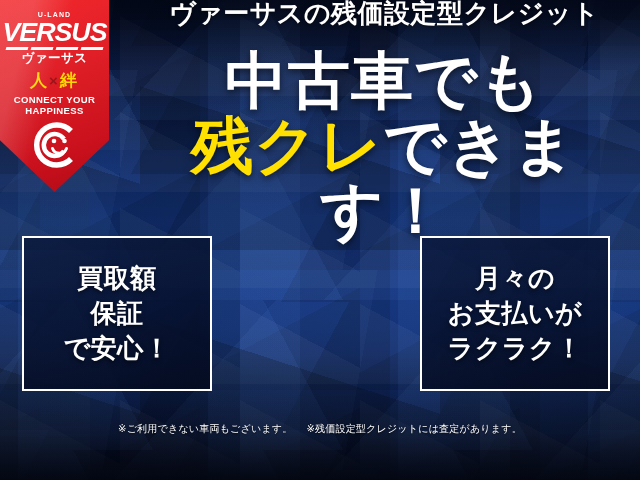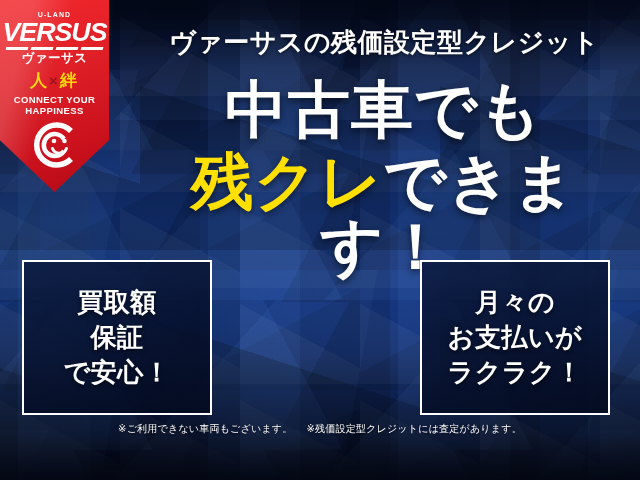--- a/index.html
+++ b/index.html
@@ -143,53 +143,52 @@
 
   
   .heading-block {
     position: absolute;
     left: 130px;
     top: 0;
     width: 508px;
     text-align: center;
   }
   .kicker {
-    margin-top: 29px;
     font-size: 26px;
     font-weight: bold;
     color: #ffffff;
     letter-spacing: 0.5px;
     line-height: 1;
     text-shadow: 0 1px 3px rgba(0,0,0,0.55);
   }
   .big1 {
     margin-top: 22px;
     font-size: 62px;
     font-weight: bold;
     color: #ffffff;
     line-height: 1.05;
     letter-spacing: 1px;
     text-shadow: 0 3px 7px rgba(0,0,0,0.55);
   }
   .big2 {
-    margin-top: 7px;
+    margin-top: 0px;
     font-size: 62px;
     font-weight: bold;
     color: #ffffff;
     line-height: 1.05;
     letter-spacing: 1px;
     text-shadow: 0 3px 7px rgba(0,0,0,0.55);
   }
   .big2 .hl { color: #ffe000; }
 
   
   .boxes {
     position: absolute;
     left: 22px;
-    top: 260px;
+    top: 236px;
     width: 588px;
     height: 155px;
     display: flex;
     justify-content: space-between;
   }
   .fbox {
     width: 190px;
     height: 100%;
     box-sizing: border-box;
     border: 2px solid #ffffff;

